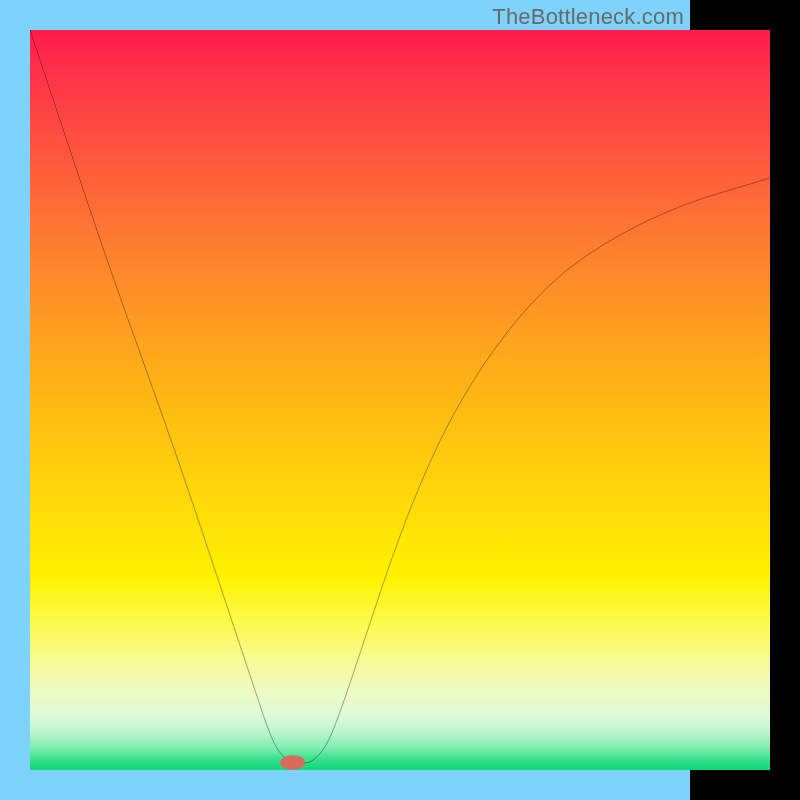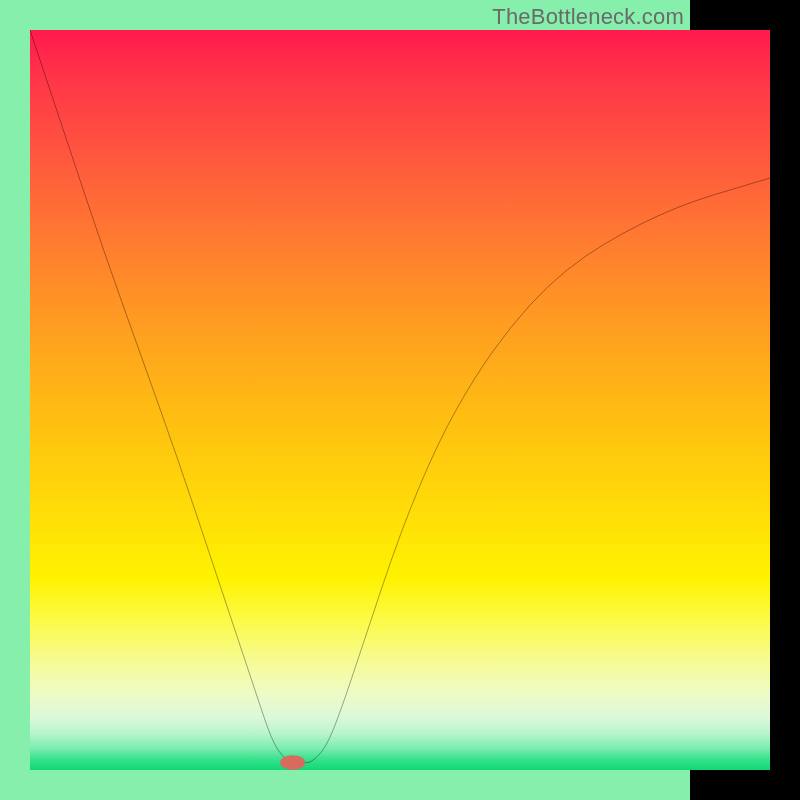--- a/index.html
+++ b/index.html
@@ -10,21 +10,21 @@
     background: #000;
     font-family: Arial, Helvetica, sans-serif;
     overflow: hidden;
   }
   .frame {
     position: absolute;
     left: 0;
     top: 0;
     width: 690px;
     height: 800px;
-    background: #86efac;
+    background: #7dd3fc;
   }
   .plot {
     position: absolute;
     left: 30px;
     top: 30px;
     width: 740px;
     height: 740px;
     overflow: hidden;
   }
   .gradient-bg {

